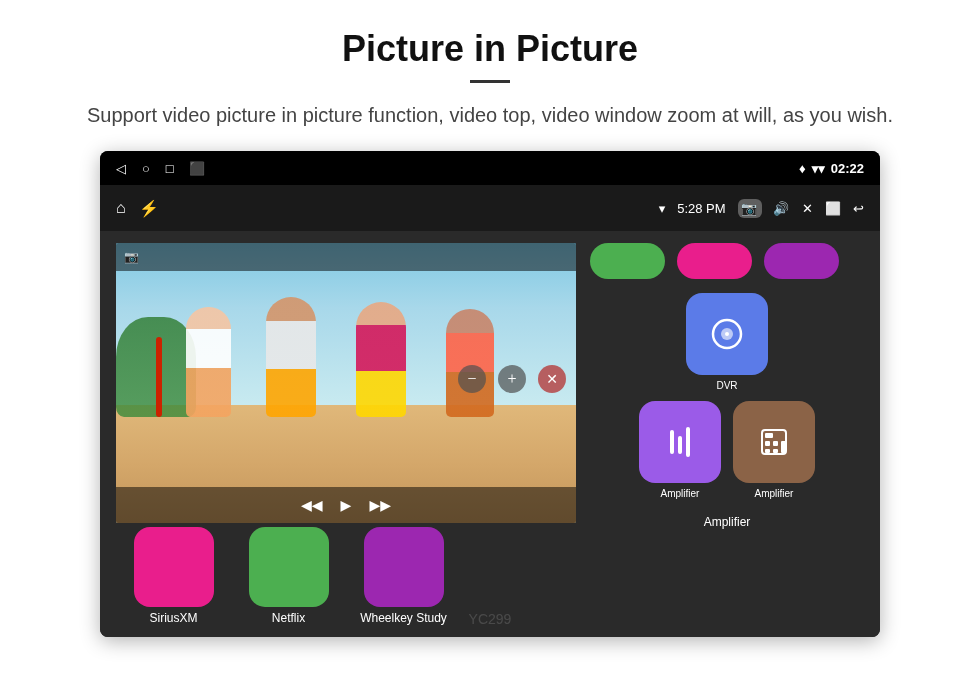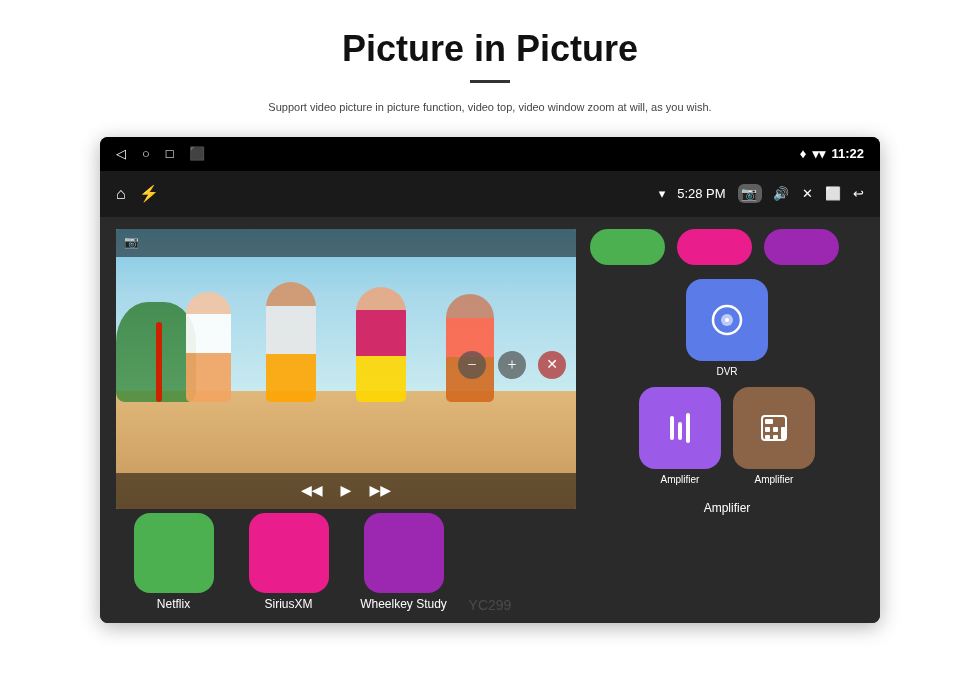--- a/index.html
+++ b/index.html
@@ -27,21 +27,21 @@
 
     .title-divider {
       width: 40px;
       height: 3px;
       background: #333;
       margin: 0 auto 16px;
     }
 
     .page-subtitle {
       text-align: center;
-      font-size: 11px;
+      font-size: 20px;
       color: #444;
       line-height: 1.6;
       margin-bottom: 20px;
       font-family: Arial, sans-serif;
     }
 
     
     .device-container {
       width: 780px;
       margin: 0 auto;
@@ -334,21 +334,21 @@
     <div class="status-bar">
       <div class="status-bar-left">
         <span>◁</span>
         <span>○</span>
         <span>□</span>
         <span>⬛</span>
       </div>
       <div class="status-bar-right">
         <span>♦</span>
         <span>▾▾</span>
-        <span>11:22</span>
+        <span>02:22</span>
       </div>
     </div>
 
     <div class="nav-bar">
       <div class="nav-bar-left">
         <span class="nav-icon">⌂</span>
         <span class="nav-icon">⚡</span>
       </div>
       <div class="nav-bar-right">
         <span>▾</span>
@@ -400,26 +400,26 @@
 
           <div class="pip-bottom-controls">
             <span style="font-size:14px;">◀◀</span>
             <span style="font-size:14px;">▶</span>
             <span style="font-size:14px;">▶▶</span>
           </div>
         </div>
 
         <div class="bottom-app-row">
           <div class="bottom-app-item">
+            <div class="bottom-app-icon" style="background:#e91e8c;"></div>
+            <span class="bottom-app-label">SiriusXM</span>
+          </div>
+          <div class="bottom-app-item">
             <div class="bottom-app-icon" style="background:#4caf50;"></div>
             <span class="bottom-app-label">Netflix</span>
-          </div>
-          <div class="bottom-app-item">
-            <div class="bottom-app-icon" style="background:#e91e8c;"></div>
-            <span class="bottom-app-label">SiriusXM</span>
           </div>
           <div class="bottom-app-item">
             <div class="bottom-app-icon" style="background:#9c27b0;"></div>
             <span class="bottom-app-label">Wheelkey Study</span>
           </div>
         </div>
       </div>
 
       <div class="apps-area">
 

